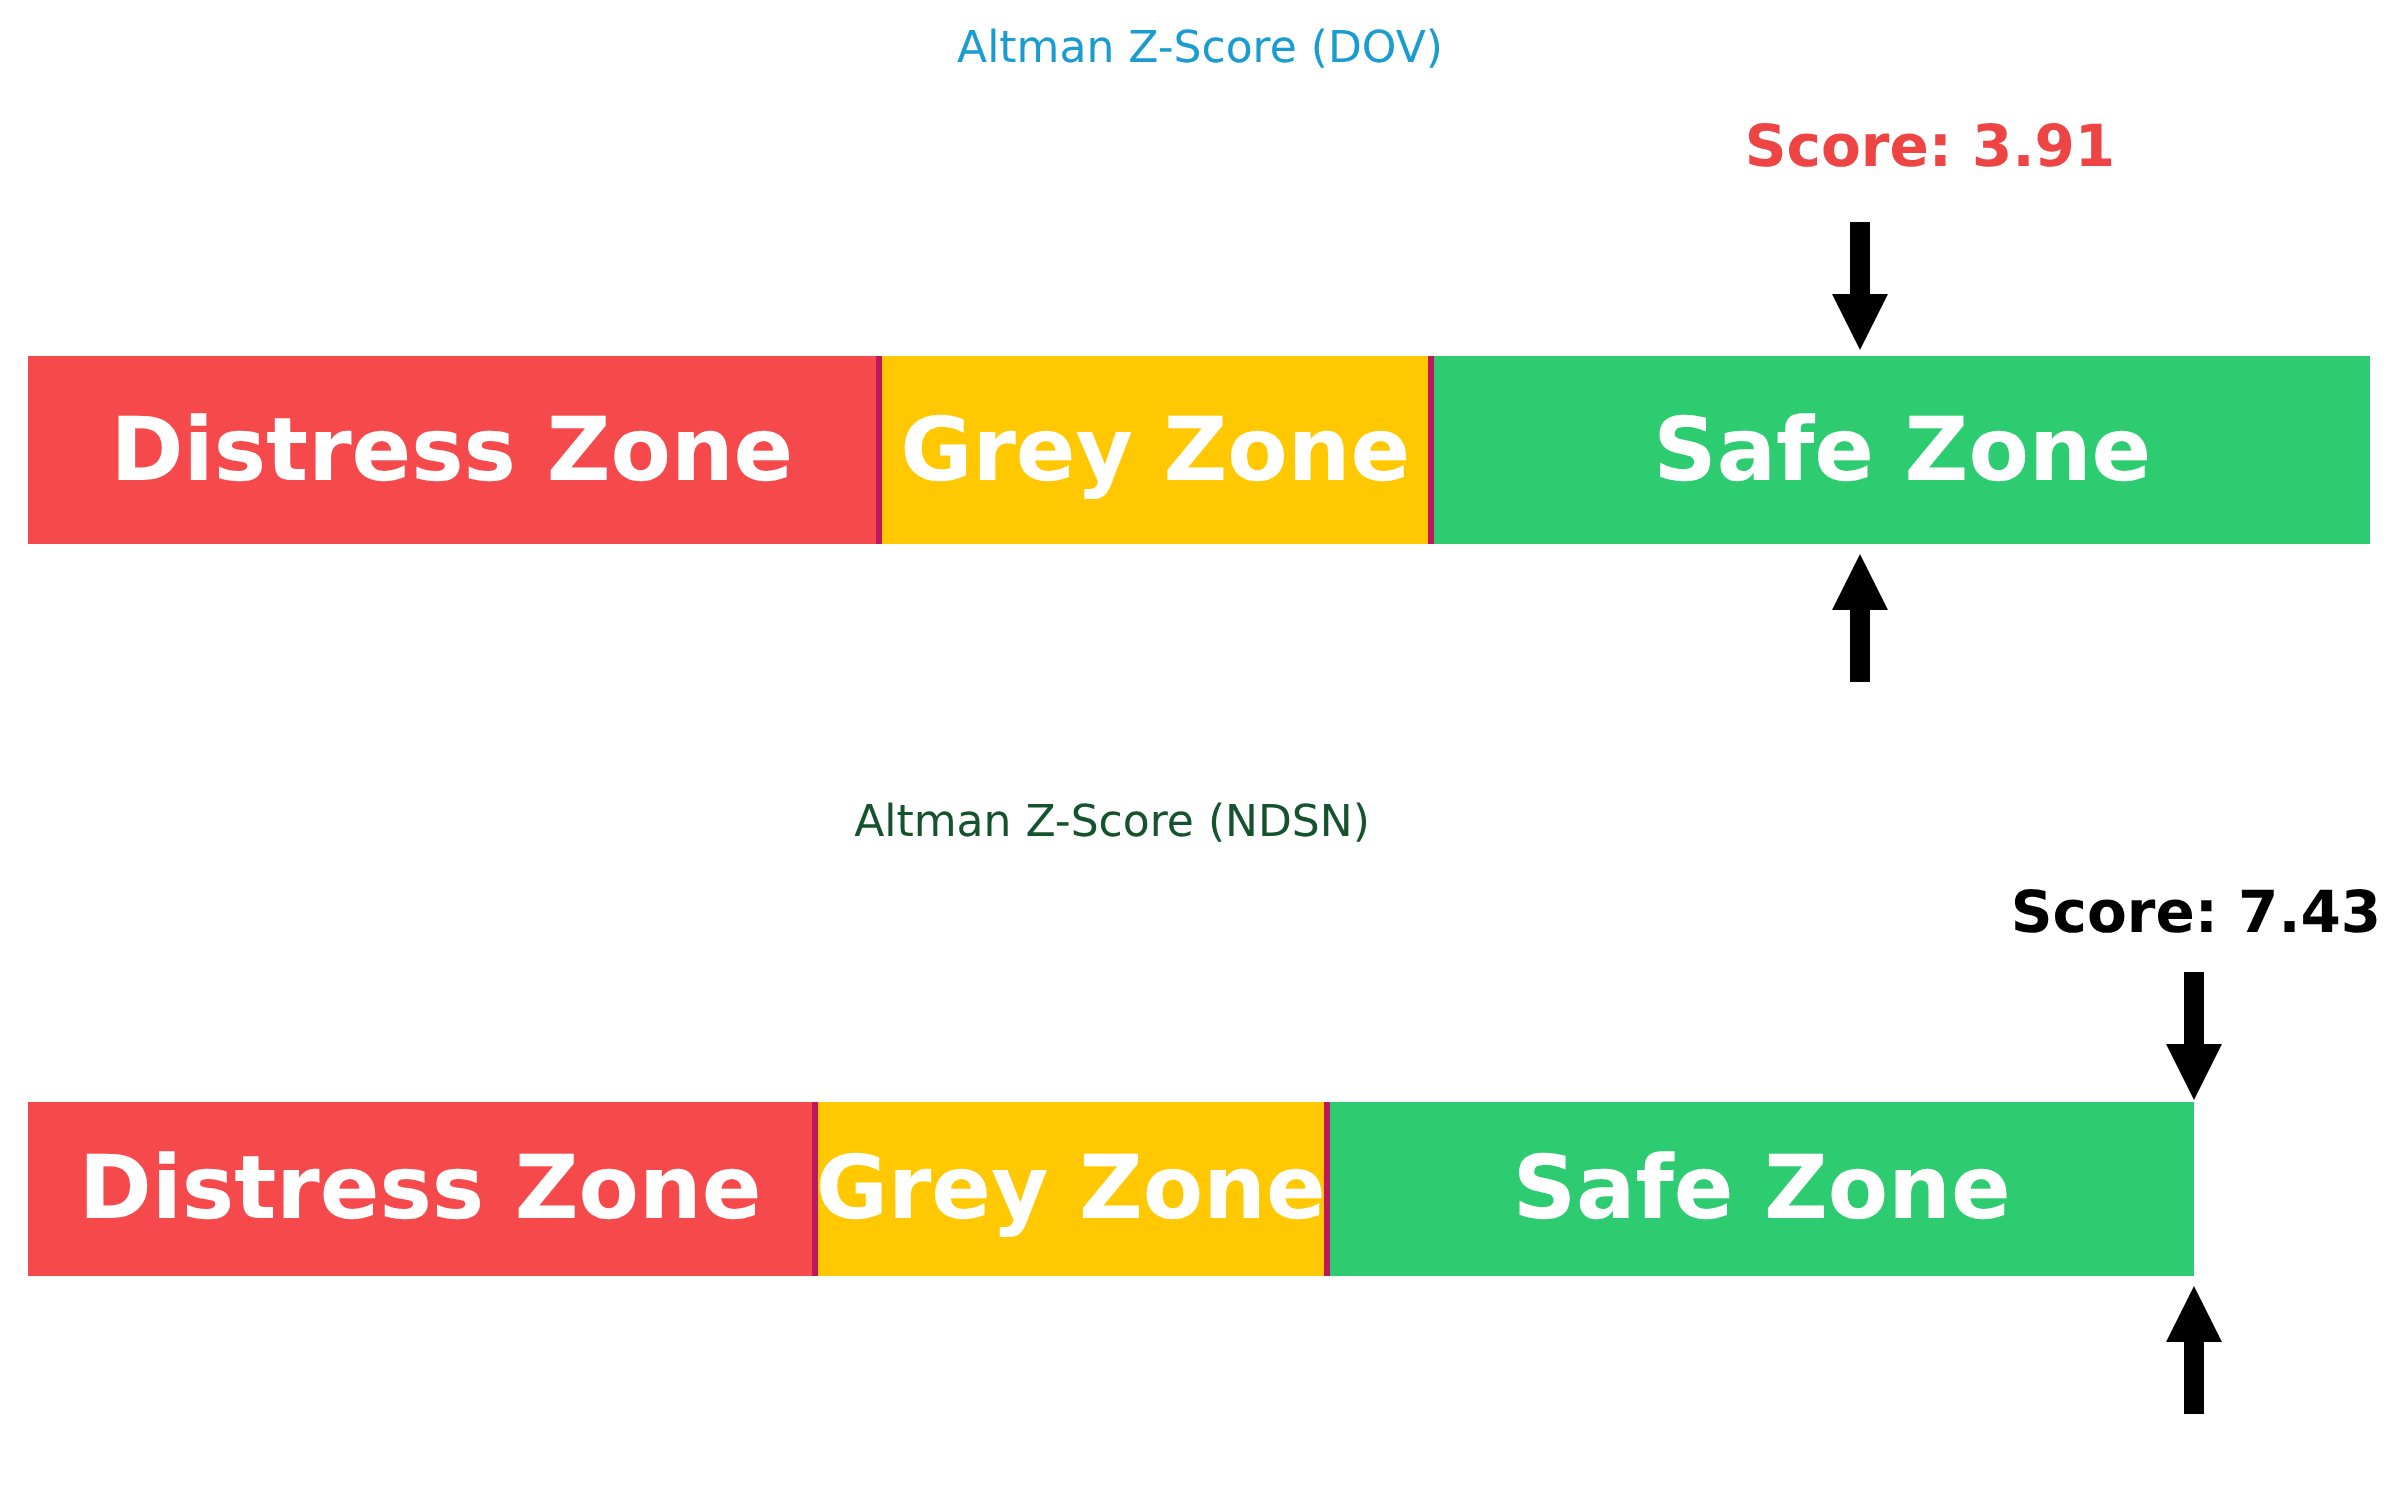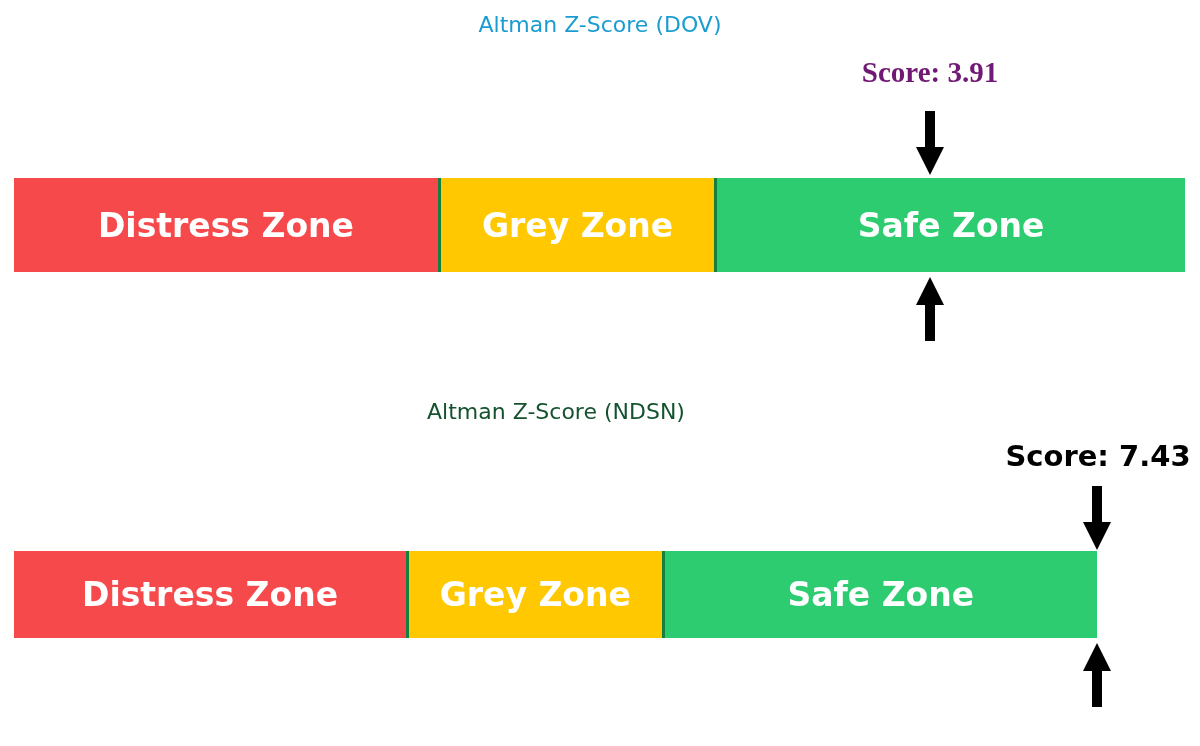--- a/index.html
+++ b/index.html
@@ -36,41 +36,41 @@
   .zone {
     position: absolute;
     top: 0;
     height: 100%;
     box-sizing: border-box;
     display: flex;
     align-items: center;
     justify-content: center;
   }
   .zone:not(:first-child) {
-    border-left: 3px solid #15803d;
+    border-left: 3px solid #be185d;
   }
   .zone span {
     color: #ffffff;
     font-weight: bold;
-    font-size: 33px;
+    font-size: 44px;
     white-space: nowrap;
   }
   .arrow {
     position: absolute;
     display: block;
   }
 </style>
 </head>
 <body>
 
 <div class="canvas">
 
   <section>
     <div class="chart-title" id="title-0" style="left: 600px; top: 12px; color: rgb(27, 156, 209);">Altman Z-Score (DOV)</div>
-    <div class="score-label" id="score-0" style="left: 930px; top: 56px; color: #701a75; font-family: Liberation Serif, serif;">Score: 3.91</div>
+    <div class="score-label" id="score-0" style="left: 965px; top: 56px; color: #ef4444;">Score: 3.91</div>
     <svg class="arrow" id="down-0" width="28" height="64" viewBox="0 0 28 64" style="left: 915.722px; top: 111px;">
       <path d="M9 0 H19 V36 H28 L14 64 L0 36 H9 Z" fill="#000000"></path>
     </svg>
     <div class="bar" id="bar-0" style="left: 14px; top: 178px; width: 1171px; height: 94px;">
         <div class="zone" style="left: 0px; width: 423.902px; background: rgb(245, 73, 76);">
           <span>Distress Zone</span>
         </div>
         <div class="zone" style="left: 423.902px; width: 276.356px; background: rgb(255, 200, 1);">
           <span>Grey Zone</span>
         </div>

